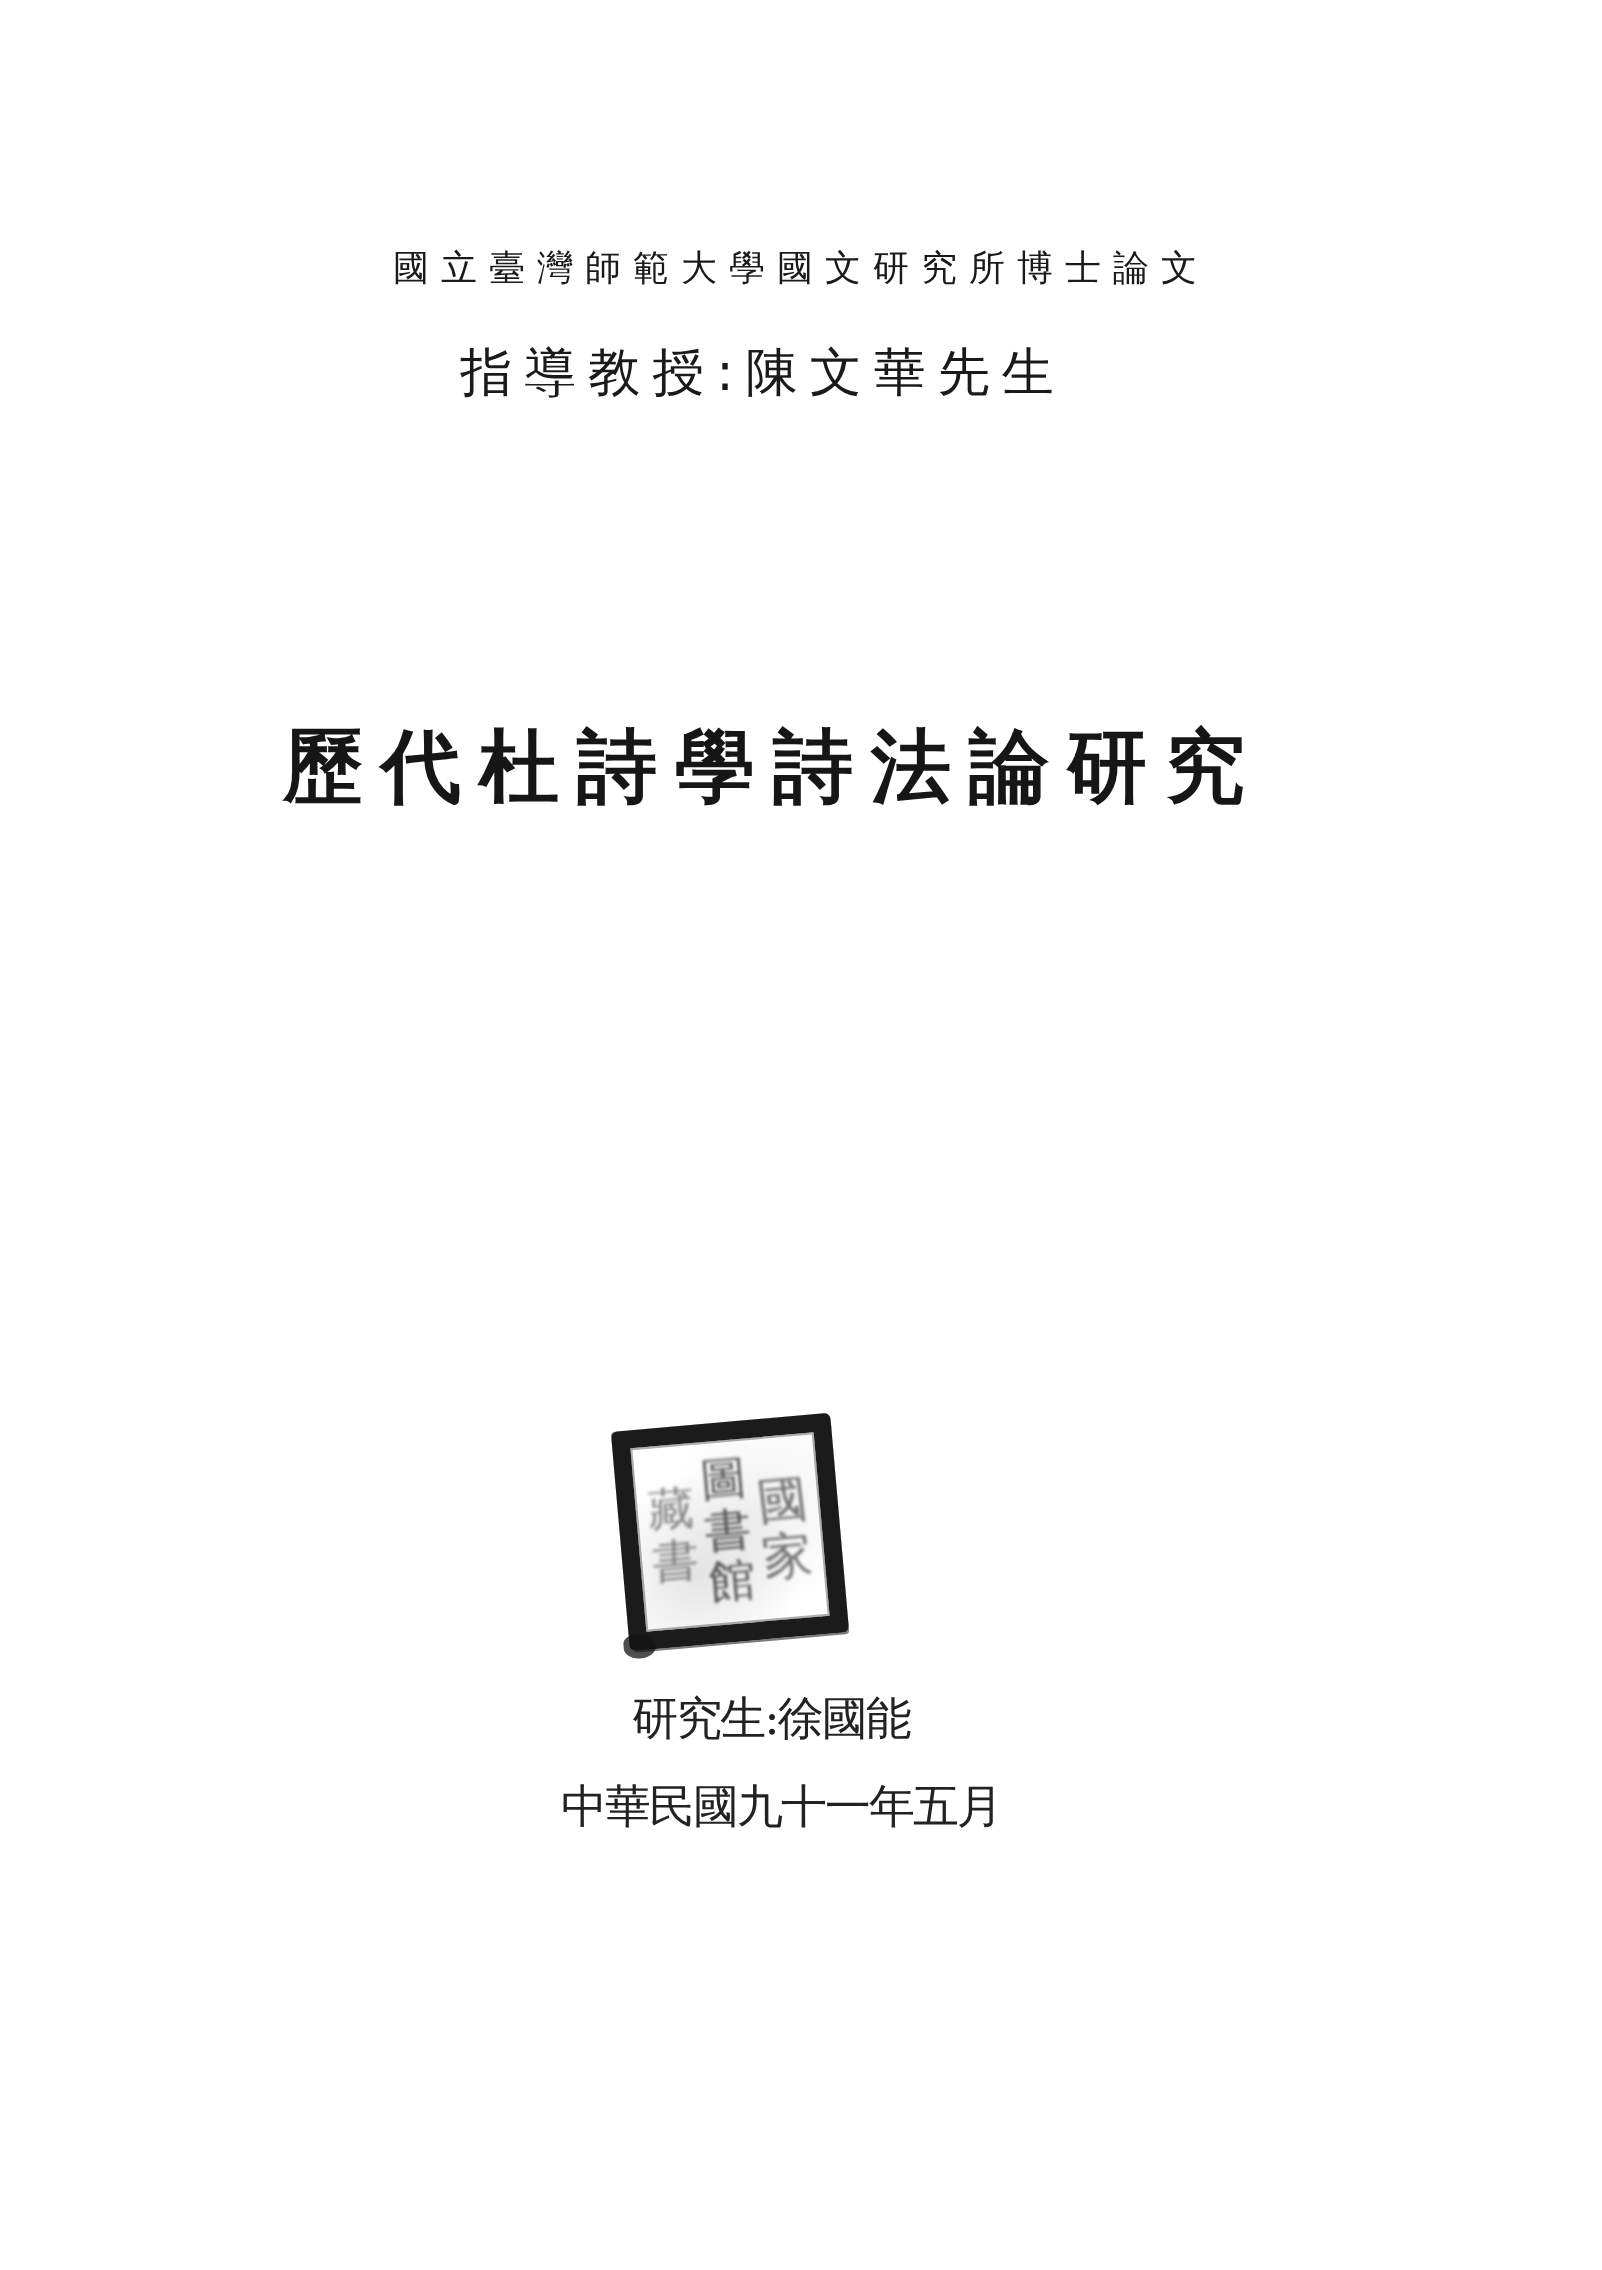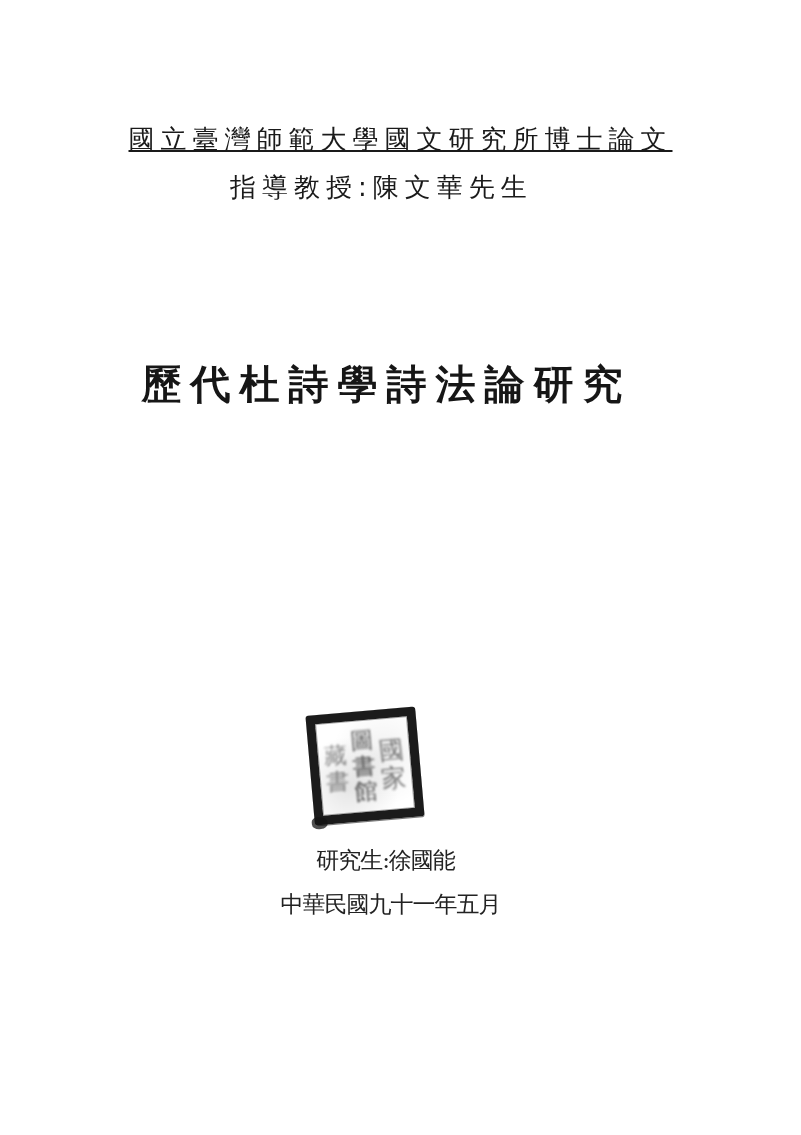--- a/index.html
+++ b/index.html
@@ -19,25 +19,24 @@
   .line {
     position: absolute;
     left: 0;
     right: 0;
     text-align: center;
     white-space: nowrap;
     line-height: 1;
   }
   .affiliation {
     top: 126px;
-    font-size: 26px;
+    font-size: 18px;
     font-weight: 500;
     letter-spacing: 6px;
     transform: translateX(0px);
-    text-decoration: underline;
   }
   .advisor {
     top: 174px;
     font-size: 26px;
     font-weight: 500;
     letter-spacing: 6px;
     transform: translateX(-19px);
   }
   .thesis-title {
     top: 364px;

